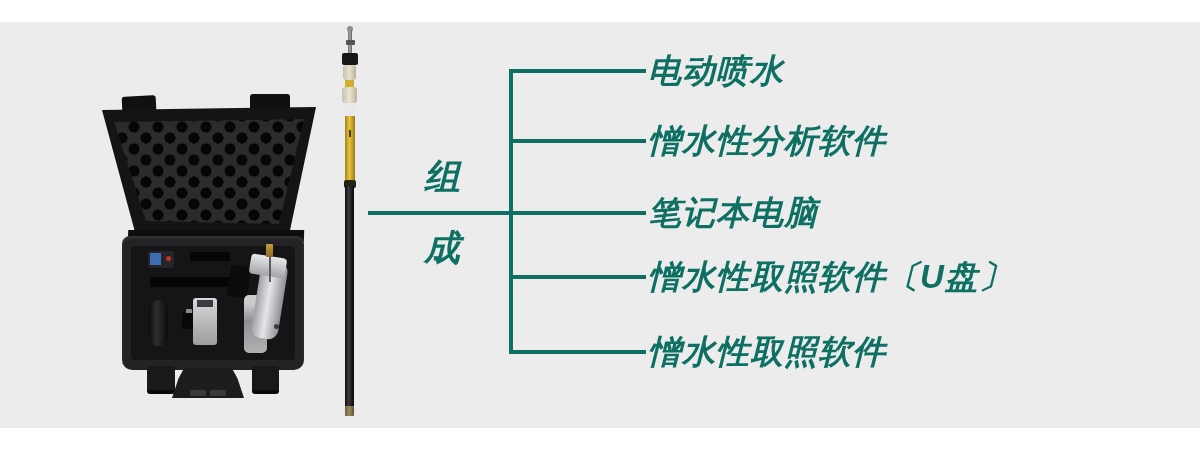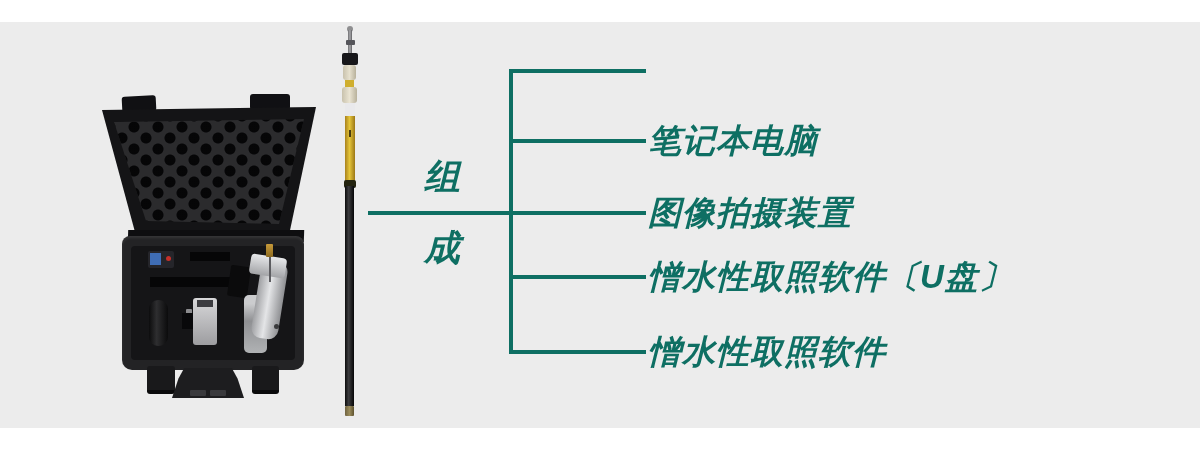--- a/index.html
+++ b/index.html
@@ -148,17 +148,18 @@
 
   <div class="tline stem"></div>
   <div class="tline trunk"></div>
 
   <div class="tline bline" style="top:69px;"></div>
   <div class="tline bline" style="top:139px;"></div>
   <div class="tline bline" style="top:211px;"></div>
   <div class="tline bline" style="top:275px;"></div>
   <div class="tline bline" style="top:350px;"></div>
 
-  <div class="blabel" style="top:116px;">笔记本电脑</div>
-  <div class="blabel" style="top:188px;">图像拍摄装置</div>
+  <div class="blabel" style="top:46px;">电动喷水</div>
+  <div class="blabel" style="top:116px;">憎水性分析软件</div>
+  <div class="blabel" style="top:188px;">笔记本电脑</div>
   <div class="blabel" style="top:252px;">憎水性取照软件〔U盘〕</div>
   <div class="blabel" style="top:327px;">憎水性取照软件</div>
 </div>
 
 </body></html>

